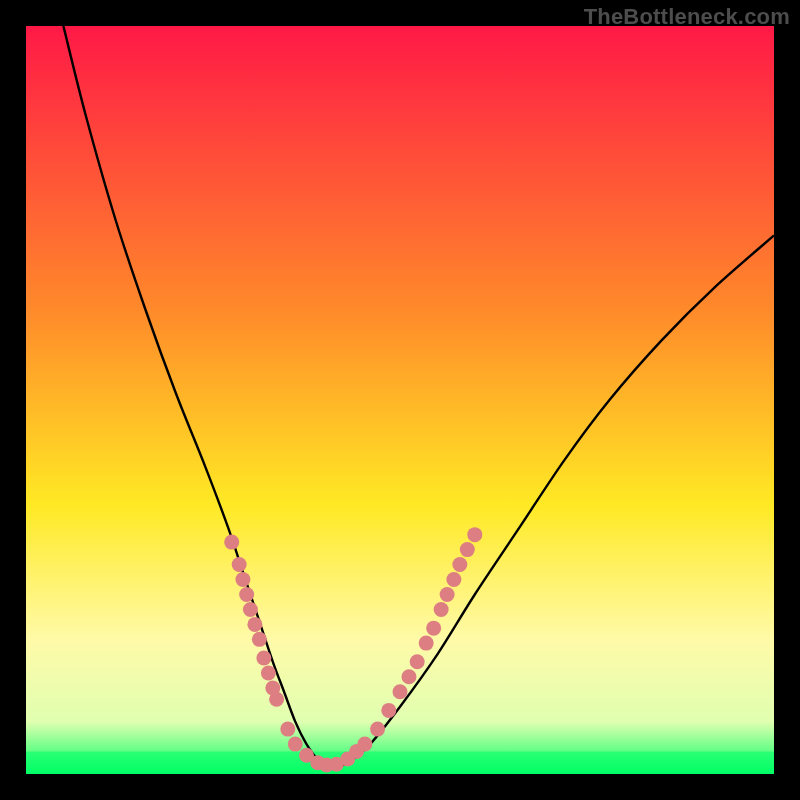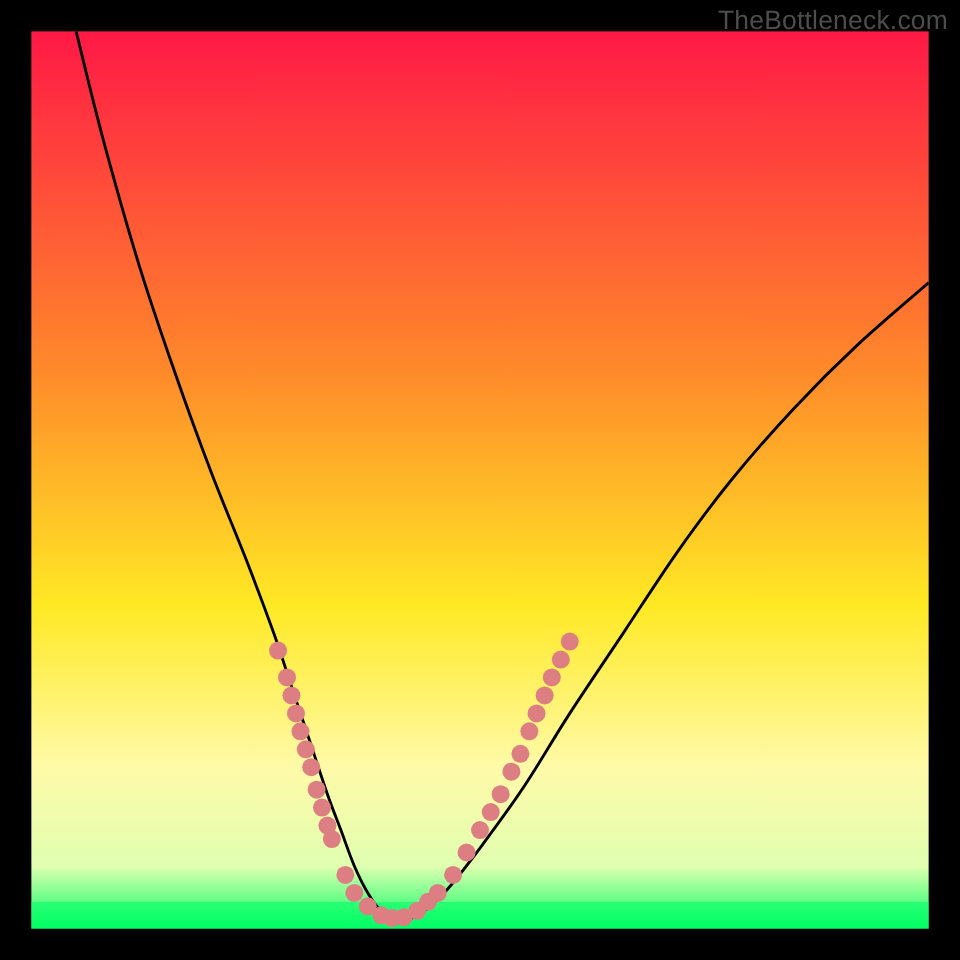--- a/index.html
+++ b/index.html
@@ -25,21 +25,21 @@
     top: 0;
     width: 748px;
     height: 748px;
   }
   .watermark {
     position: absolute;
     top: 4px;
     right: 10px;
     color: #4d4d4d;
     font-size: 22px;
-    font-weight: 400;
+    font-weight: 700;
     z-index: 50;
     letter-spacing: 0.2px;
   }
   svg {
     display: block;
   }
 </style>
 </head>
 <body>
 

